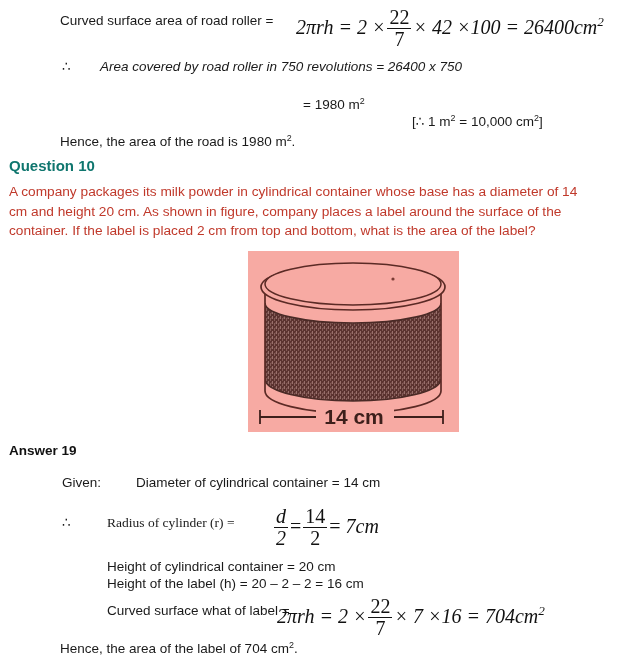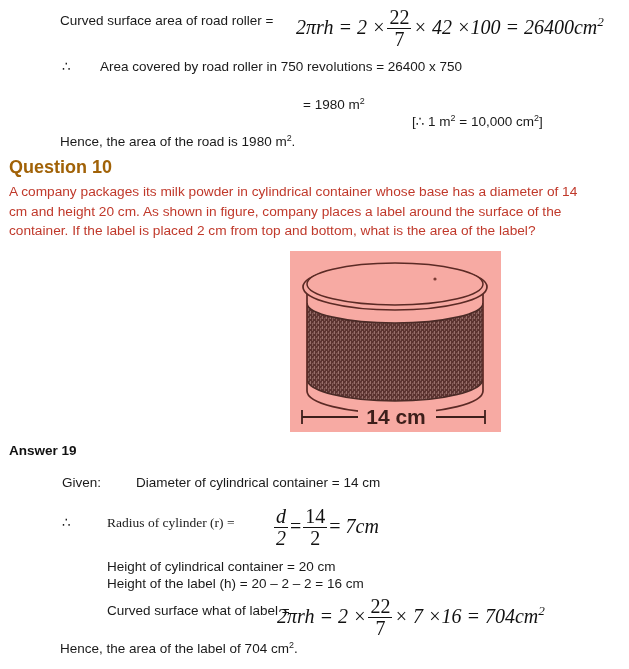--- a/index.html
+++ b/index.html
@@ -56,22 +56,22 @@
     top: -1px;
   }
   .frac .num { display: block; padding: 0 2px; }
   .frac .den { display: block; padding: 0 2px; border-top: 1.2px solid #111; }
   .frac.ital .num, .frac.ital .den { font-style: italic; }
 
   
   .q-heading {
     position: absolute;
     font-weight: bold;
-    font-size: 18px;
-    color: #a16207;
+    font-size: 15px;
+    color: #0f766e;
   }
   .q-body {
     position: absolute;
     font-size: 13.7px;
     line-height: 19.5px;
     color: #c0392b;
   }
 
   .a-heading {
     position: absolute;
@@ -94,21 +94,21 @@
 <div class="page">
 
   <div class="row sans" style="left:60px; top:12px;">Curved surface area of road roller =</div>
 
   <div class="row math" style="left:296px; top:8px;">
     <span>2πrh = 2 ×</span><span class="frac"><span class="num">22</span><span class="den">7</span></span><span>× 42 ×100 = 26400cm</span><sup>2</sup>
   </div>
 
   <div class="therefore" style="left:62px; top:58px;">∴</div>
 
-  <div class="row sans" style="left:100px; top:58px;">Area covered by road roller in 750 revolutions = 26400 x 750</div>
+  <div class="row sans" style="left:100px; top:58px;font-style:italic;">Area covered by road roller in 750 revolutions = 26400 x 750</div>
 
 
   <div class="row sans" style="left:303px; top:96px;">
     <span>= 1980 m</span><sup>2</sup>
   </div>
 
   <div class="row sans" style="left:412px; top:113px;">
     <span>[∴  1 m</span><sup>2</sup><span> = 10,000 cm</span><sup>2</sup><span>]</span>
   </div>
 
@@ -117,21 +117,21 @@
   </div>
 
   <div class="q-heading" style="left:9px; top:157px;">Question 10</div>
 
   <div class="q-body" style="left:9px; top:182px; width:612px;">
     <div>A company packages its milk powder in cylindrical container whose base has a diameter of 14</div>
     <div>cm and height 20 cm. As shown in figure, company places a label around the surface of the</div>
     <div>container. If the label is placed 2 cm from top and bottom, what is the area of the label?</div>
   </div>
 
-  <div class="figure" style="left:248px; top:251px; width:211px; height:181px;margin-left:42px;">
+  <div class="figure" style="left:248px; top:251px; width:211px; height:181px;">
     <svg class="fig-svg" width="211" height="181" viewBox="0 0 211 181">
       <defs>
 
         <pattern id="labelTexture" width="4" height="5" patternUnits="userSpaceOnUse">
           <rect width="4" height="5" fill="#5b3330"></rect>
           <rect x="0" y="0" width="1" height="3" fill="#caa09a" opacity="0.55"></rect>
           <rect x="2" y="2" width="1" height="3" fill="#b98f89" opacity="0.45"></rect>
           <rect x="3" y="1" width="1" height="2" fill="#8a605c" opacity="0.5"></rect>
         </pattern>
         <clipPath id="bodyClip">

